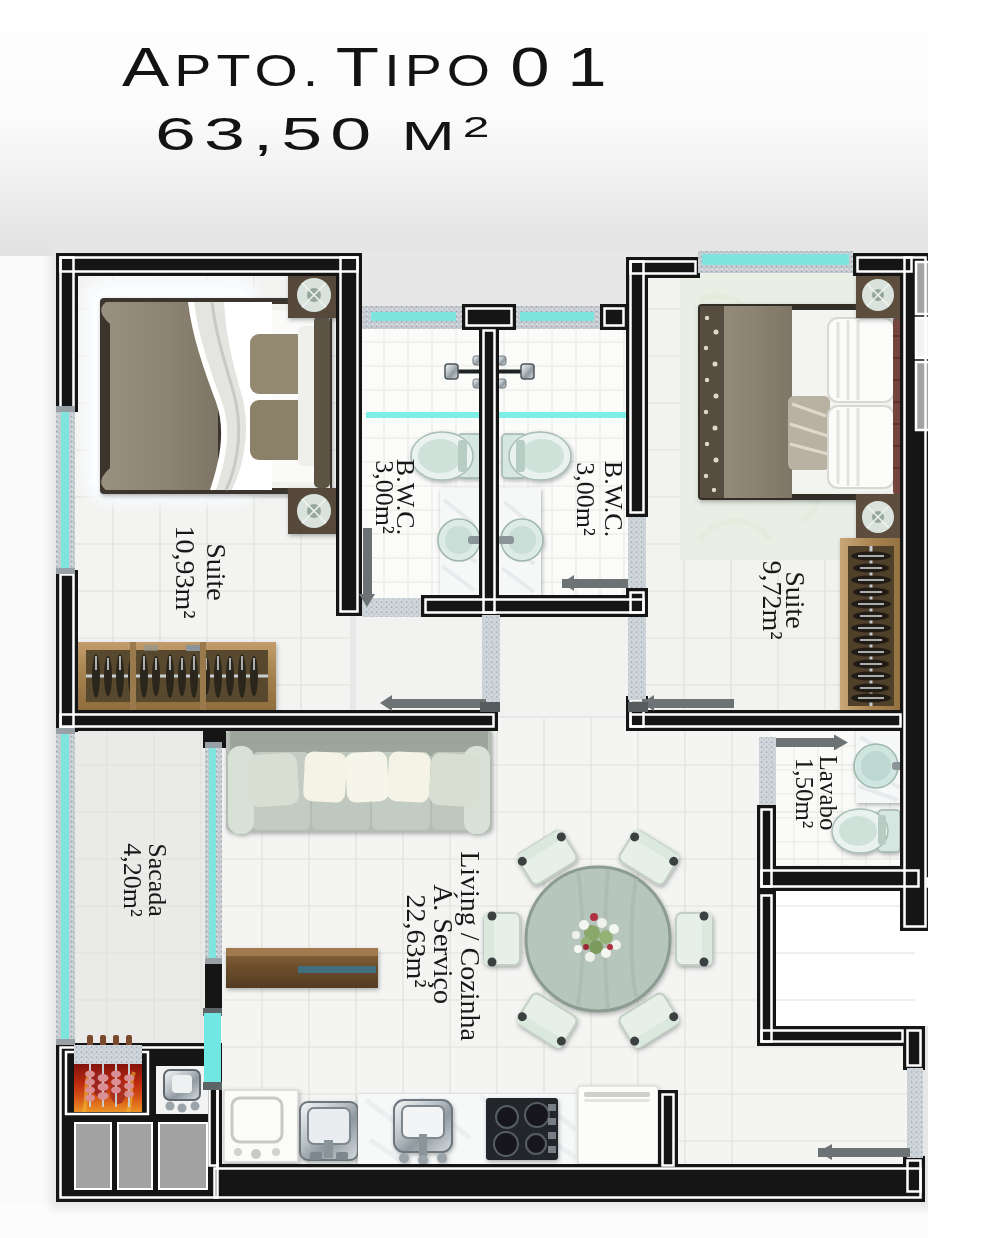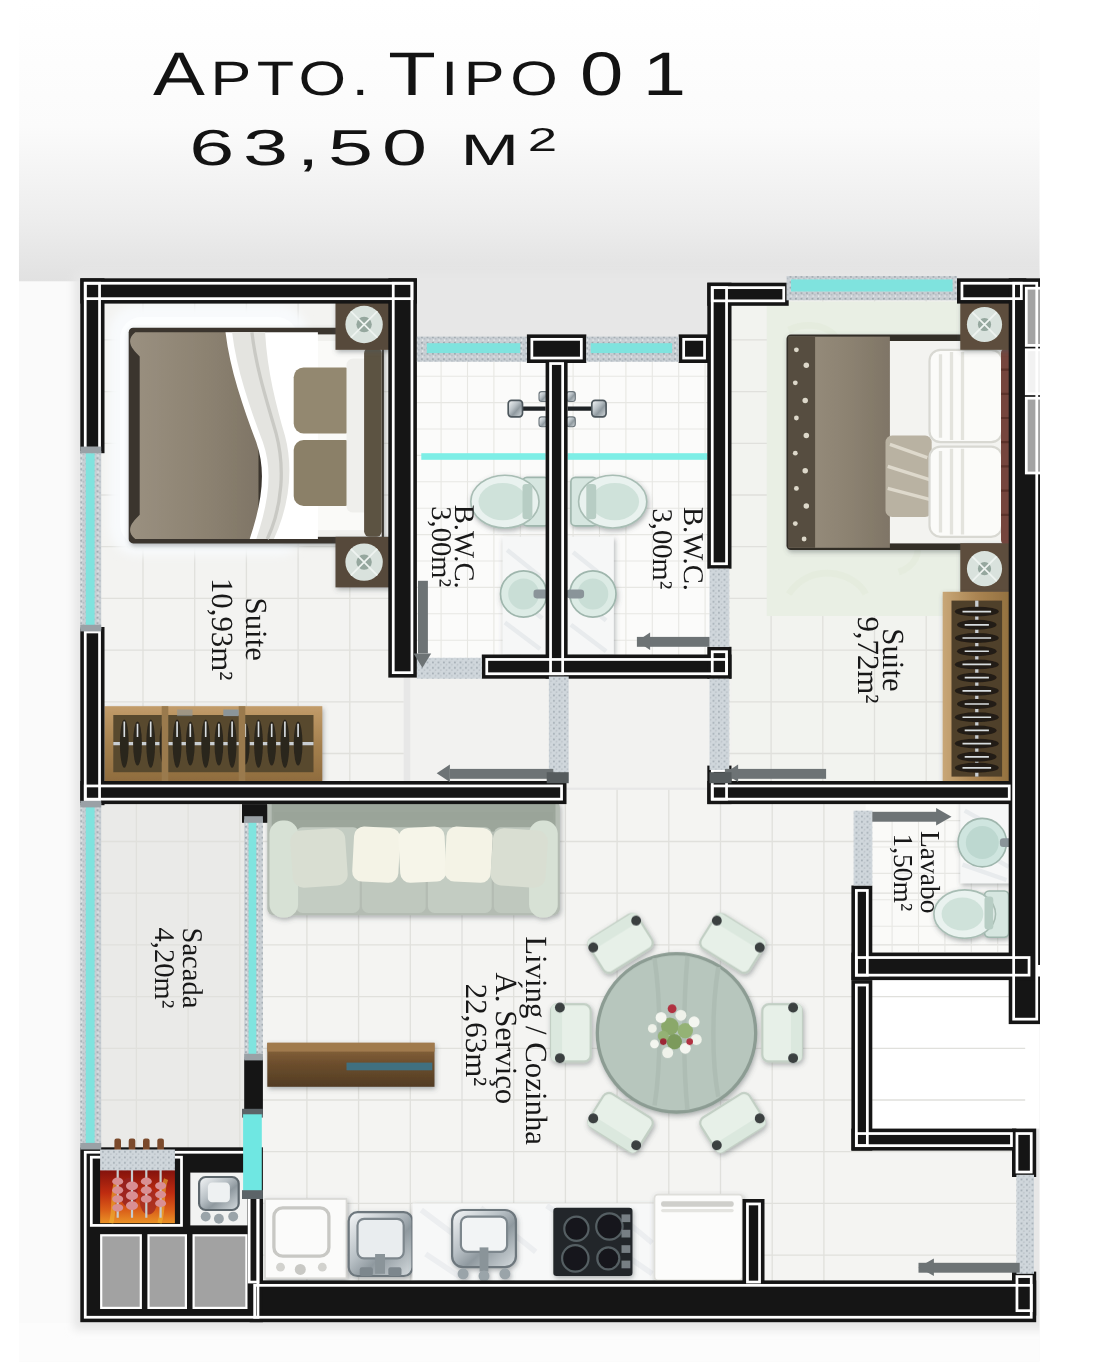--- a/index.html
+++ b/index.html
@@ -1,16 +1,16 @@
 <!DOCTYPE html>
 <html><head>
 <meta charset="utf-8">
 <style>
 html,body{margin:0;padding:0;background:#fff;}
-#wrap{width:928px;height:1238px;position:relative;overflow:hidden;font-family:"Liberation Sans",sans-serif;margin-left:17px;}
+#wrap{width:928px;height:1238px;position:relative;overflow:hidden;font-family:"Liberation Sans",sans-serif;}
 svg{display:block;}
 </style>
 </head>
 <body>
 <div id="wrap">
 <svg width="1000" height="1238" viewBox="0 0 1000 1238" xmlns="http://www.w3.org/2000/svg">
 <defs>
 <linearGradient id="bgtop" x1="0" y1="0" x2="0" y2="1">
 <stop offset="0" stop-color="#ffffff"></stop>
 <stop offset="0.45" stop-color="#fbfbfb"></stop>

